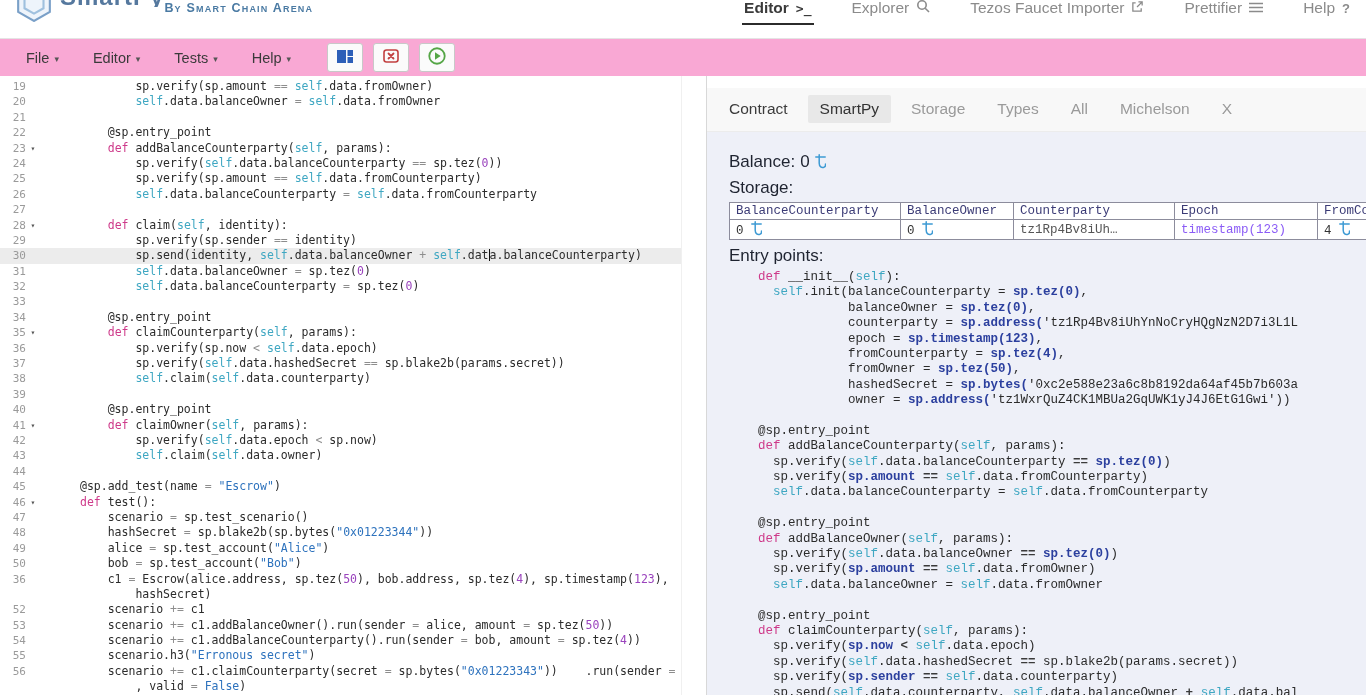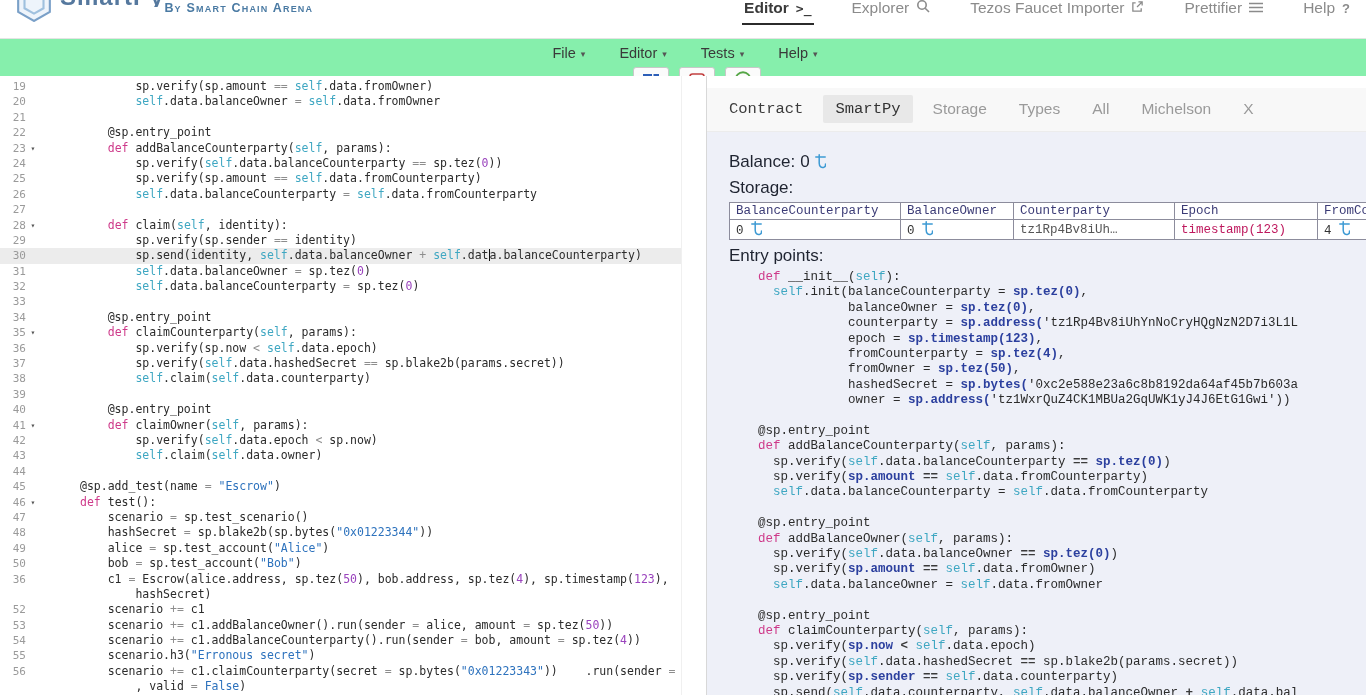--- a/index.html
+++ b/index.html
@@ -10,22 +10,22 @@
   .brand-icon{margin-top:-16px;}
   .brand-text{margin-left:8px;display:flex;flex-direction:row;}
   .brand-title{font-size:24px;font-weight:bold;color:#55789e;letter-spacing:1px;margin-top:-17px;height:24px;overflow:hidden;}
   .brand-sub{font-size:12.5px;color:#4a7aa3;font-variant:small-caps;letter-spacing:1.2px;font-weight:bold;margin-top:1px;}
   .topnav{position:absolute;right:14px;top:-3px;display:flex;gap:36px;font-size:15.5px;color:#8b8b8b;align-items:flex-start;}
   .topnav .nav-item{display:flex;align-items:center;gap:7px;padding:2px 2px 6px;cursor:pointer;white-space:nowrap;}
   .topnav .nav-item.active{color:#3a3a3a;font-weight:bold;border-bottom:2px solid #2b2b2b;}
   .nav-ico{display:inline-flex;align-items:center;color:#8b8b8b;font-family:"DejaVu Sans Mono",monospace;font-size:13px;font-weight:bold;}
   .topnav .active .nav-ico{color:#3a3a3a;}
   
-  .menubar{height:37px;background:#86efac;border-top:1px solid #e4e4e4;border-bottom:1px solid #e2e2e2;
-    display:flex;align-items:center;padding-left:14px;flex-direction:column;}
+  .menubar{height:37px;background:#f9a8d4;border-top:1px solid #e4e4e4;border-bottom:1px solid #e2e2e2;
+    display:flex;align-items:center;padding-left:14px;}
   .menu-item{font-size:14.5px;color:#3a3a3a;padding:6px 12px;margin-right:10px;cursor:pointer;white-space:nowrap;}
   .menu-caret{font-size:9px;color:#555;margin-left:5px;vertical-align:1px;}
   .toolbtns{display:flex;gap:10px;margin-left:14px;}
   .toolbtn{width:34px;height:27px;border:1px solid #c8c8c8;border-radius:3px;background:#fbfbfb;
     display:flex;align-items:center;justify-content:center;cursor:pointer;}
   
   .main{position:absolute;top:76px;left:0;right:0;bottom:0;display:flex;}
   .editor{width:681px;background:#fff;border-right:1px solid #f0f0f0;overflow:hidden;padding-top:3px;
     font-family:"DejaVu Sans Mono",monospace;font-size:11.5px;line-height:15.4px;}
   .gap{width:24px;background:#fff;}
@@ -37,34 +37,34 @@
   .ecode{white-space:pre;flex:1;color:#2b2b2b;}
   .t-n{color:#2b2b2b}.t-k{color:#ce3a8a}.t-s{color:#3fa7c2}.t-st{color:#2d72bd}
   .t-nu{color:#9a43bd}.t-o{color:#8d8d8d}
   .t-b{color:#2b3f9e;font-weight:bold}.t-ob{color:#3a3a3a;font-weight:bold}
   .cursor{display:inline-block;width:0;border-left:1.5px solid #111;height:12px;vertical-align:-2px;}
   
   .panel{flex:1;border-left:1px solid #d8d8d8;background:#eef0f8;display:flex;flex-direction:column;overflow:hidden;}
   .panel-top{height:12px;background:#fff;}
   .tabbar{background:#f8f8f8;border-bottom:1px solid #ececec;padding:7px 10px 8px;display:flex;gap:8px;font-size:15.5px;}
   .tab{padding:5px 12px;color:#9a9a9a;cursor:pointer;border-radius:2px;white-space:nowrap;}
-  .tab.strong{color:#3c3c3c;font-family:Liberation Mono, monospace;}
+  .tab.strong{color:#3c3c3c;}
   .tab.active{background:#e8e8e8;color:#333;}
   .content{flex:1;padding:14px 0 0 22px;overflow:hidden;}
   .biglabel{font-size:17px;color:#1e2330;margin:6px 0 4px;}
   .balline{display:flex;align-items:center;gap:5px;}
   .stable{border-collapse:collapse;font-family:"Liberation Mono",monospace;font-size:12.5px;margin:2px 0 6px;}
   .stable th,.stable td{border:1px solid #8c8c9c;background:#fff;padding:1px 6px;text-align:left;font-weight:normal;white-space:nowrap;}
   .stable th{color:#3b3b76;}
   .stable td{color:#333;}
   .stable th:nth-child(1){min-width:158px}.stable th:nth-child(2){min-width:100px}
   .stable th:nth-child(3){min-width:148px}.stable th:nth-child(4){min-width:130px}
   .stable th:nth-child(5){min-width:190px}
   .cell-addr{color:#555;}
-  .cell-ts{color:#be185d;}
+  .cell-ts{color:#8b5cf6;}
   .outcode{font-family:"Liberation Mono",monospace;font-size:12.5px;line-height:15.4px;white-space:pre;
     color:#2e2e2e;margin-left:14px;}
   .oline{height:15.4px;}
   .tezsvg{vertical-align:-2px;}
 </style>
 </head>
 <body>
 
 <div class="topbar">
   <div class="brand">

